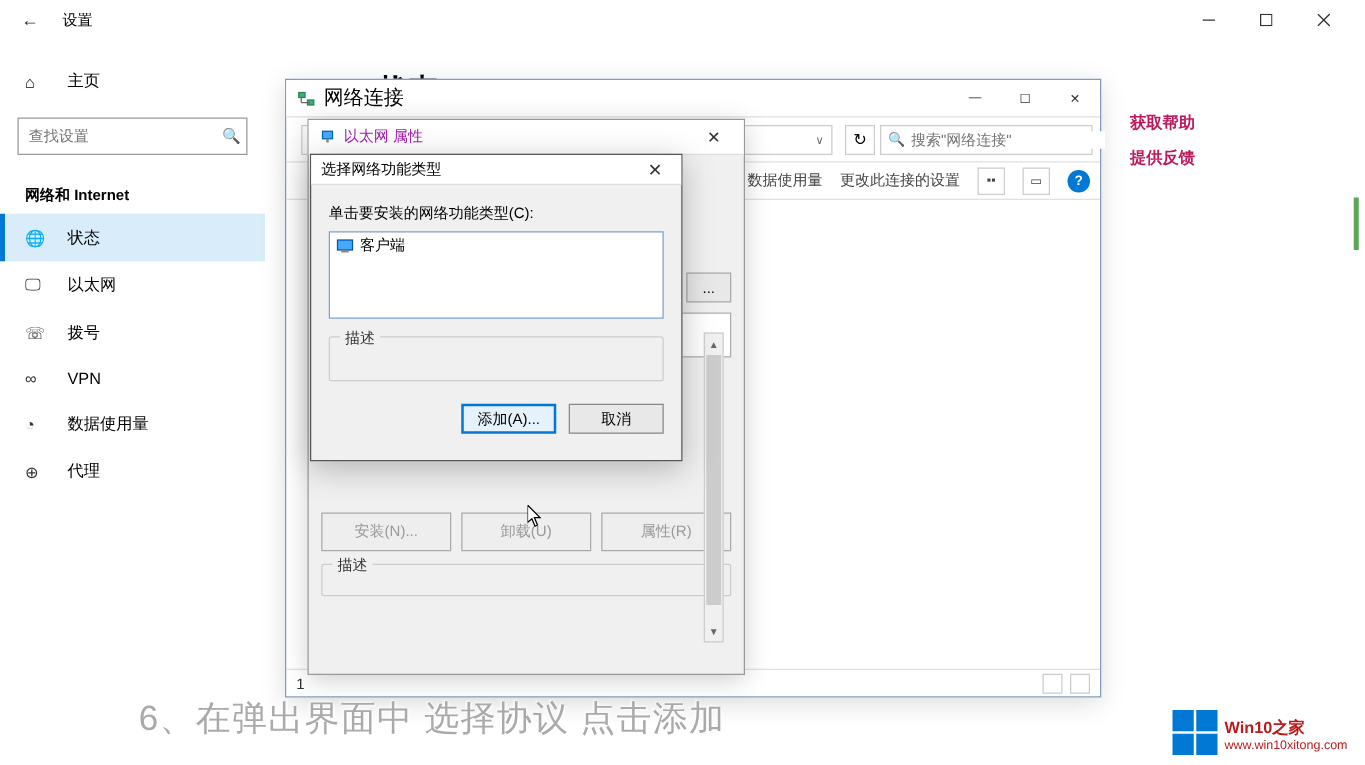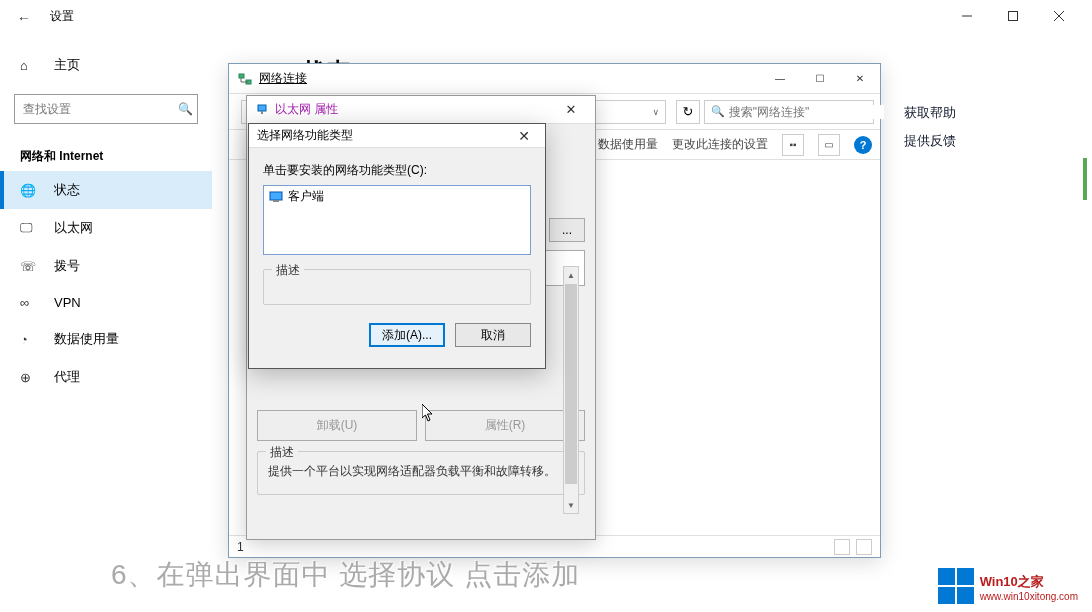--- a/index.html
+++ b/index.html
@@ -26,21 +26,21 @@
     .nav-item .nicon { width: 16px; margin-right: 18px; color: #333; }
     .nav-item.active { background: #d9ecf9; border-left: 4px solid #0078d4; padding-left: 16px; }
     
     .settings-content { flex: 1; padding: 24px 0 0 90px; }
     .settings-content h1 { font-size: 24px; font-weight: 600; color: #000; }
     
     
     .explorer-window { position: absolute; top: 63px; left: 228px; width: 653px; height: 495px; background: #fff; border: 1px solid #7f9db9; box-shadow: 0 4px 20px rgba(0,0,0,0.15); }
     .explorer-titlebar { height: 30px; display: flex; align-items: center; padding-left: 8px; background: #fff; border-bottom: 1px solid #e0e0e0; }
     .explorer-titlebar .eicon { width: 16px; height: 16px; margin-right: 6px; }
-    .explorer-titlebar .etitle { font-size: 12px; color: #000; text-decoration: underline; }
+    .explorer-titlebar .etitle { font-size: 16px; color: #000; }
     .explorer-titlebar .ewc { margin-left: auto; display: flex; }
     .explorer-titlebar .ewc div { width: 40px; height: 28px; display: flex; align-items: center; justify-content: center; color: #333; font-size: 10px; }
     
     .explorer-toolbar { height: 36px; display: flex; align-items: center; padding: 0 6px; border-bottom: 1px solid #e0e0e0; gap: 4px; }
     .exp-addr { flex: 1; height: 24px; border: 1px solid #ccc; display: flex; align-items: center; padding: 0 6px; margin: 0 6px; }
     .exp-addr .dropdown { margin-left: auto; color: #666; font-size: 9px; }
     .exp-refresh { width: 24px; height: 24px; border: 1px solid #ccc; display: flex; align-items: center; justify-content: center; font-size: 13px; }
     .exp-search { width: 170px; height: 24px; border: 1px solid #ccc; display: flex; align-items: center; padding: 0 6px; color: #888; }
     .exp-search input { border: none; outline: none; flex: 1; font-size: 12px; color: #888; }
     .explorer-cmdbar { height: 30px; border-bottom: 1px solid #e0e0e0; display: flex; align-items: center; padding: 0 8px; gap: 14px; font-size: 12px; color: #444; }
@@ -85,21 +85,21 @@
     .sel-item.selected { background: #cce4f7; outline: 1px dotted #333; outline-offset: -1px; }
     .sel-item .siicon { width: 16px; height: 16px; display: flex; align-items: center; justify-content: center; }
     .sel-desc-group { border: 1px solid #ccc; border-radius: 2px; padding: 14px 10px 20px; margin-bottom: 18px; position: relative; }
     .sel-desc-group .legend { position: absolute; top: -8px; left: 8px; background: #f0f0f0; padding: 0 4px; font-size: 12px; color: #333; }
     .sel-desc-group .desc-text { font-size: 12px; color: #333; line-height: 1.5; }
     .sel-buttons { display: flex; justify-content: flex-end; gap: 10px; }
     .sel-buttons button { width: 76px; height: 24px; font-size: 12px; border: 1px solid #888; background: #e8e8e8; }
     .sel-buttons button.primary { border: 2px solid #0078d4; background: #e5f1fb; }
     
     
-    .right-links { position: absolute; top: 104px; right: 136px; font-size: 13px; color: #0f172a; }
+    .right-links { position: absolute; top: 89px; right: 136px; font-size: 13px; color: #be185d; font-weight: bold; }
     .right-links div { margin-bottom: 10px; }
     
     
     .caption-bar { position: absolute; bottom: 16px; left: 0; right: 0; height: 42px; display: flex; align-items: center; padding-left: 111px; }
     .caption-bar .ctext { font-size: 28px; color: #aaa; text-shadow: 1px 1px 2px #fff, -1px -1px 2px #fff; letter-spacing: 1px; }
     
     
     .watermark { position: absolute; bottom: 8px; right: 14px; display: flex; align-items: center; gap: 6px; }
     .wm-logo { display: grid; grid-template-columns: 1fr 1fr; grid-template-rows: 1fr 1fr; gap: 2px; width: 36px; height: 36px; }
     .wm-logo div { background: #0078d4; }
@@ -255,26 +255,26 @@
   </div>
   <div class="eth-body">
     <div style="height:50px"></div>
     <div class="eth-conn"></div>
     <div class="eth-config-btn">
       <button>...</button>
     </div>
     <div class="eth-listbox"></div>
     <div style="height:116px"></div>
     <div class="eth-buttons">
+      <button>安装(N)...</button>
       <button>卸载(U)</button>
       <button>属性(R)</button>
     </div>
     <div class="eth-desc-group">
       <span class="legend">描述</span>
-      <div class="desc-text">提供一个平台以实现网络适配器负载平衡和故障转移。</div>
     </div>
   </div>
   <div class="eth-scrollbar">
     <div class="arrow">▲</div>
     <div class="thumb"></div>
     <div class="arrow" style="position:absolute;bottom:0;width:100%;">▼</div>
   </div>
 </div>
 
 <div class="sel-dialog">

